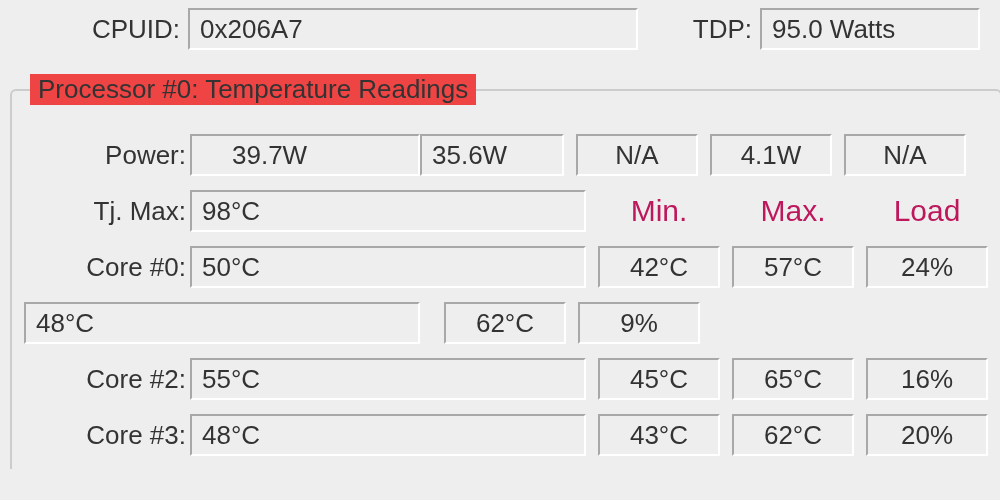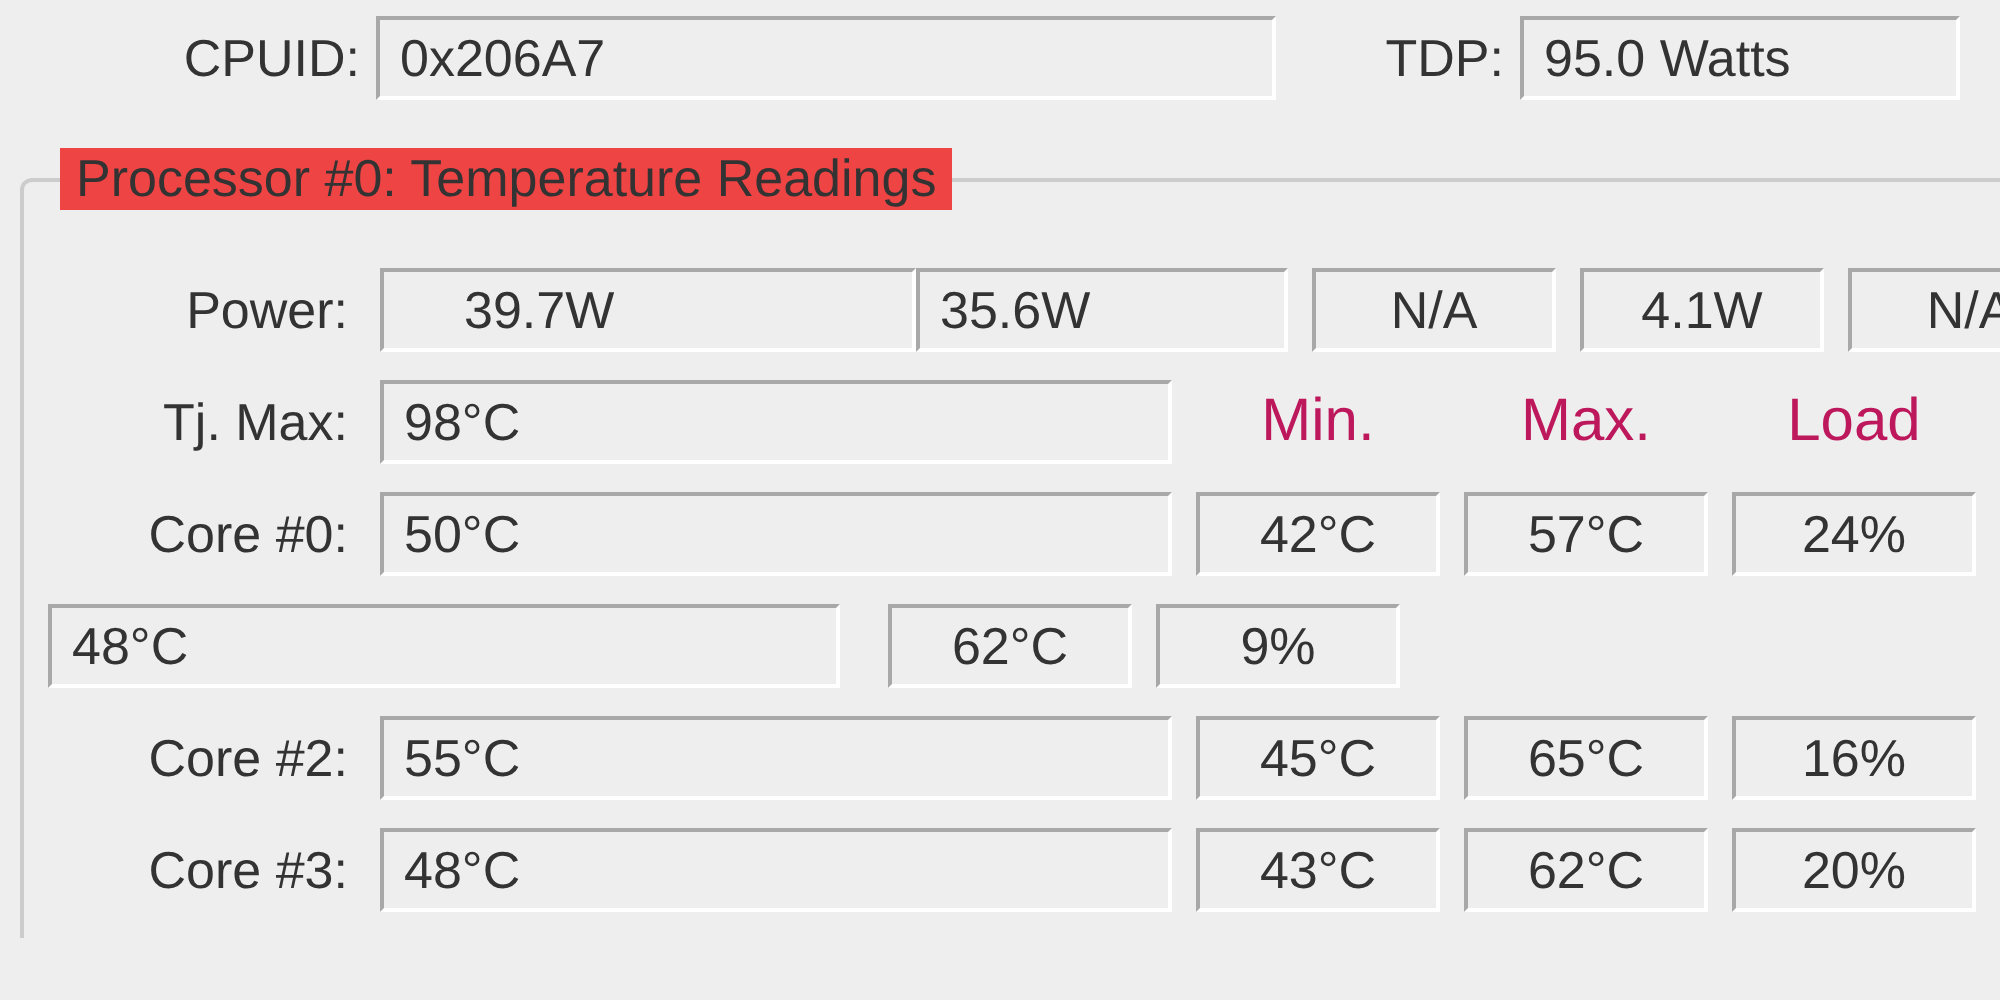--- a/index.html
+++ b/index.html
@@ -71,33 +71,33 @@
     .row {
       display: flex;
       align-items: center;
       gap: 0;
       margin-bottom: 12px;
       height: 44px;
     }
     .row .label-col {
       width: 166px;
       text-align: right;
-      padding-right: 16px;
+      padding-right: 4px;
     }
     .header-cell {
       text-align: center;
       font-size: 30px;
       color: #be185d;
     }
     .col-wide {
-      width: 268px;
+      width: 230px;
       padding-left: 40px;
     }
     .col-w2 {
-      width: 186px;
+      width: 144px;
     }
     .col-narrow {
       width: 122px;
       text-align: center;
       justify-content: center;
     }
     .gap {
       width: 12px;
     }
     .value-box.col-narrow {

